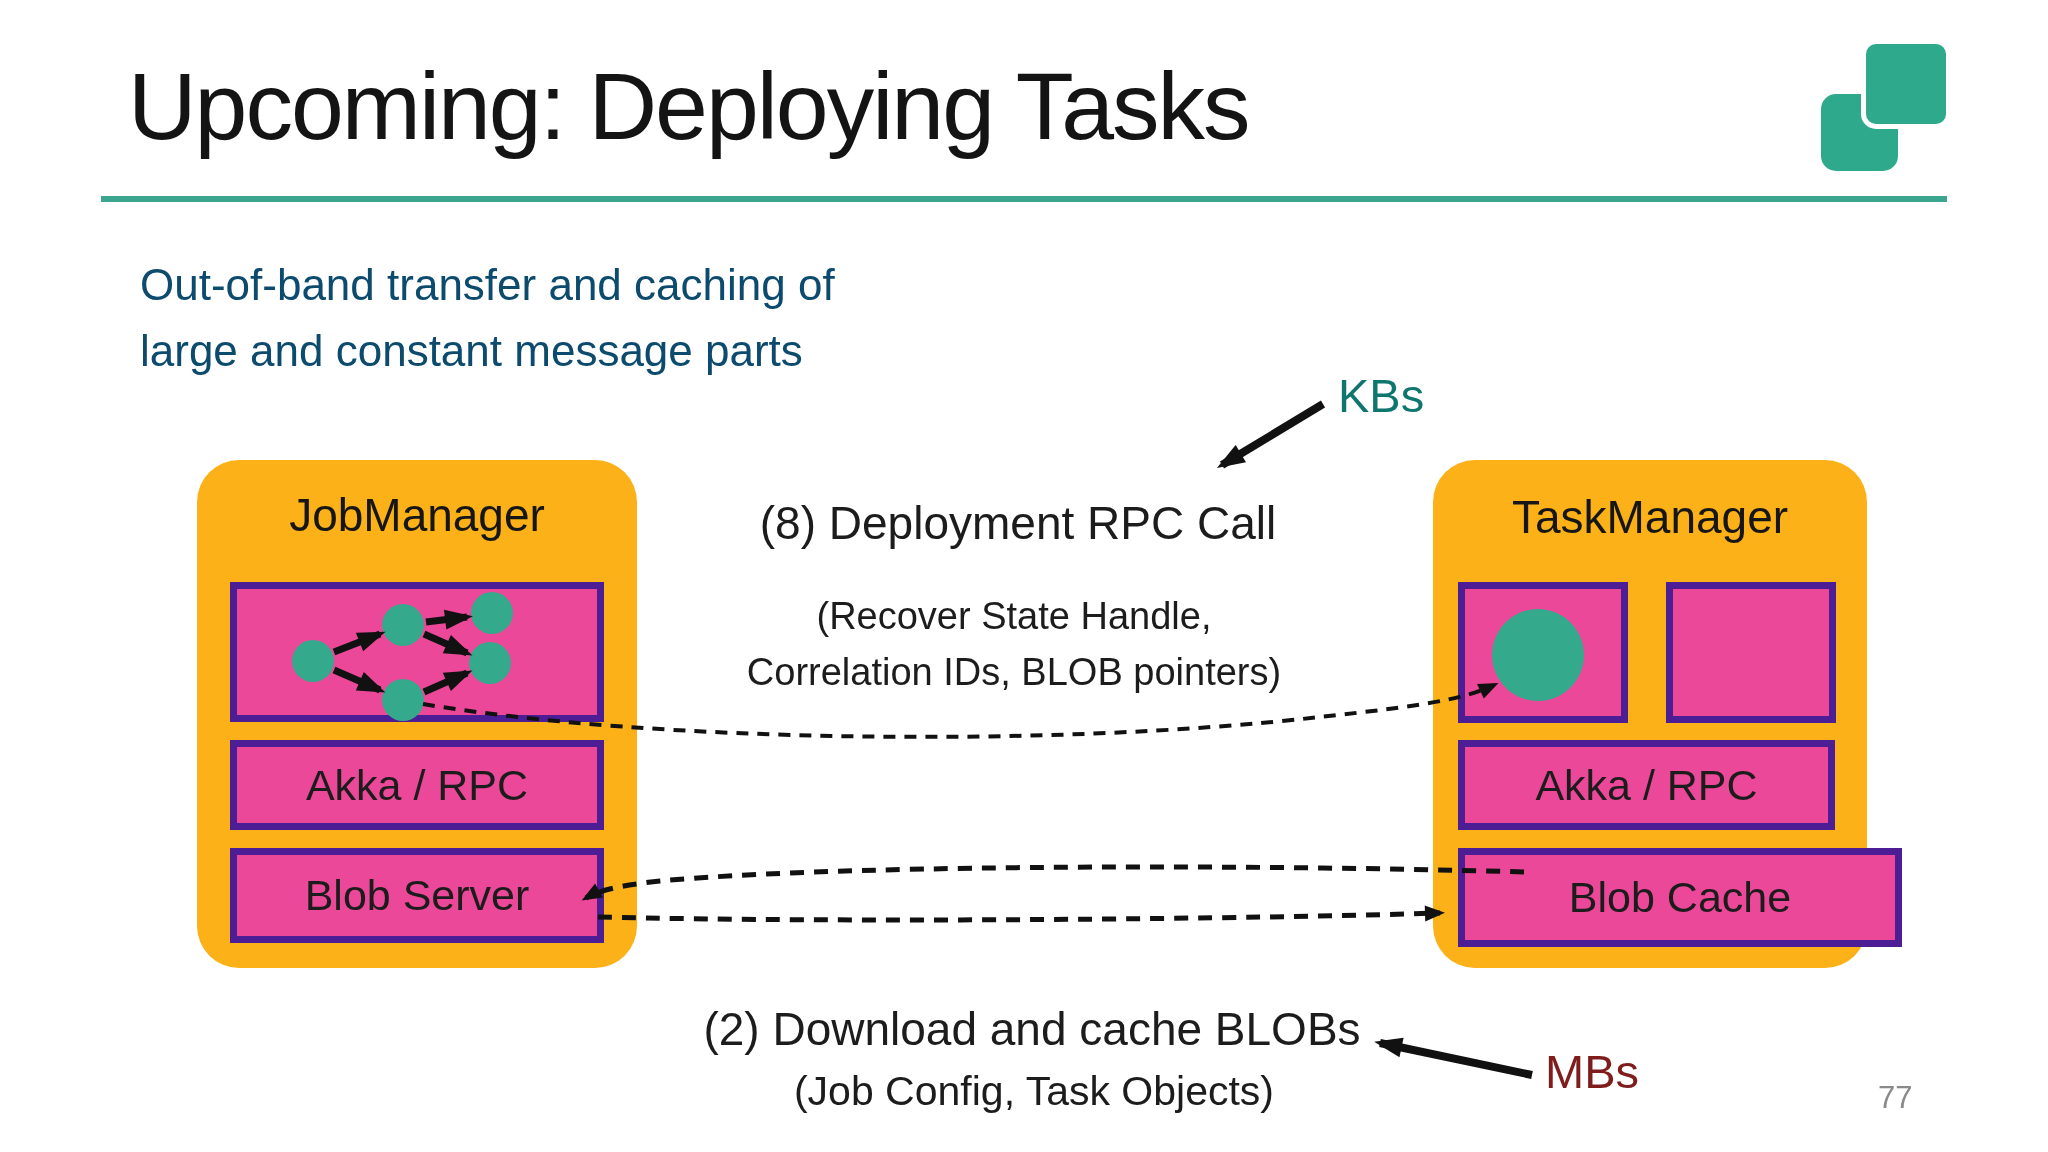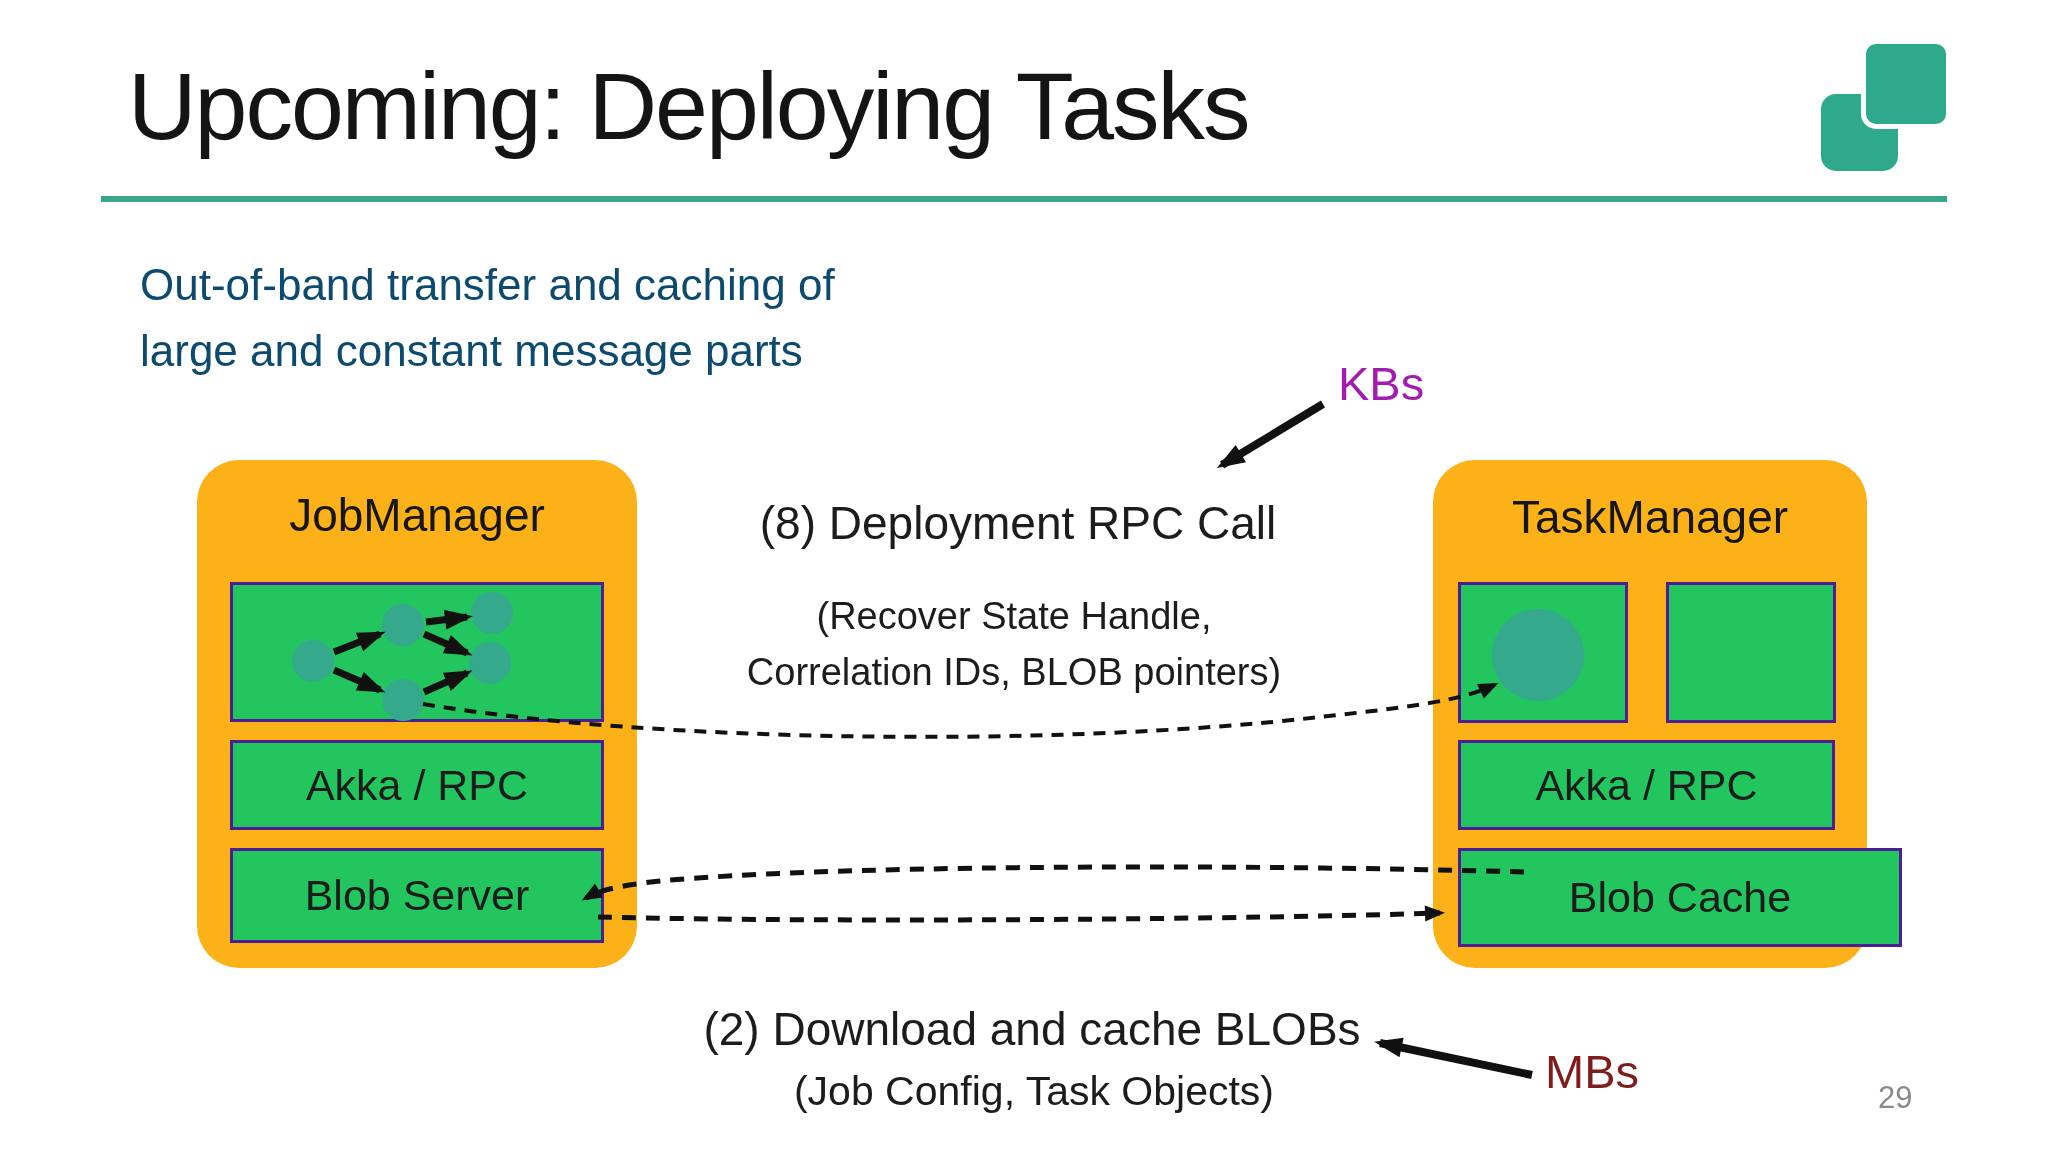--- a/index.html
+++ b/index.html
@@ -32,41 +32,41 @@
     background:#2EA98C;border-radius:15px;
     border:5px solid #ffffff;
   }
   
   .subtitle{
     left:140px;top:252px;
     font-size:44px;font-weight:300;line-height:66px;
     color:#0c4a6e;
   }
   
-  .kbs{left:1338px;top:356px;font-size:47px;font-weight:400;color:#a21caf;}
+  .kbs{left:1338px;top:368px;font-size:47px;font-weight:400;color:#0f766e;}
   .mbs{left:1545px;top:1044px;font-size:47px;font-weight:400;color:#7f1d1d;text-align:right;}
   .step1{left:688px;top:496px;width:660px;text-align:center;font-size:46px;font-weight:300;color:#1c1c1c;}
   .step1-detail{left:664px;top:588px;width:700px;text-align:center;font-size:38px;font-weight:300;line-height:56px;color:#1c1c1c;}
   .step2{left:682px;top:976px;width:700px;text-align:center;font-size:46px;font-weight:300;color:#1c1c1c;margin-top:26px;}
   .step2-detail{left:684px;top:1068px;width:700px;text-align:center;font-size:41px;font-weight:300;color:#1c1c1c;}
   .page-number{left:1878px;top:1080px;font-size:31px;color:#8a8a8a;}
   
   .mgr-box{
     background:#FBB117;border-radius:42px;
   }
   .jobmanager{left:197px;top:460px;width:440px;height:508px;}
   .taskmanager{left:1433px;top:460px;width:434px;height:508px;}
   .mgr-title{
     text-align:center;font-size:46px;font-weight:400;color:#161616;
     white-space:nowrap;
   }
   .jm-title{left:197px;top:488px;width:440px;}
   .tm-title{left:1433px;top:490px;width:434px;}
   .gray-box{
-    background:#22c55e;border:3px solid #4c1d95;
+    background:#ec4899;border:7px solid #4c1d95;
     box-sizing:border-box;
     display:flex;align-items:center;justify-content:center;
     font-size:43px;font-weight:300;color:#1c1c1c;
   }
   .jm-graph{left:230px;top:582px;width:374px;height:140px;}
   .jm-akka{left:230px;top:740px;width:374px;height:90px;}
   .jm-blob{left:230px;top:848px;width:374px;height:95px;}
   .tm-slot1{left:1458px;top:582px;width:170px;height:141px;}
   .tm-slot2{left:1666px;top:582px;width:170px;height:141px;}
   .tm-akka{left:1458px;top:740px;width:377px;height:90px;}
@@ -117,21 +117,21 @@
   <div class="abs gray-box tm-slot1"></div>
   <div class="abs gray-box tm-slot2"></div>
   <div class="abs tm-task-circle"></div>
   <div class="abs gray-box tm-akka">
     <span>Akka / RPC</span>
   </div>
   <div class="abs gray-box tm-blob">
     <span>Blob Cache</span>
   </div>
 
-  <div class="abs page-number">29</div>
+  <div class="abs page-number">77</div>
 
   <svg class="abs overlay" viewBox="0 0 2048 1152" xmlns="http://www.w3.org/2000/svg">
     <defs>
       <marker id="mBig" markerUnits="userSpaceOnUse" markerWidth="32" markerHeight="26" refX="24" refY="13" orient="auto">
         <path d="M2,3 L30,13 L2,23 Z" fill="#111"></path>
       </marker>
       <marker id="mSmall" markerUnits="userSpaceOnUse" markerWidth="24" markerHeight="20" refX="17" refY="10" orient="auto">
         <path d="M2,2 L22,10 L2,18 Z" fill="#111"></path>
       </marker>
     </defs>

